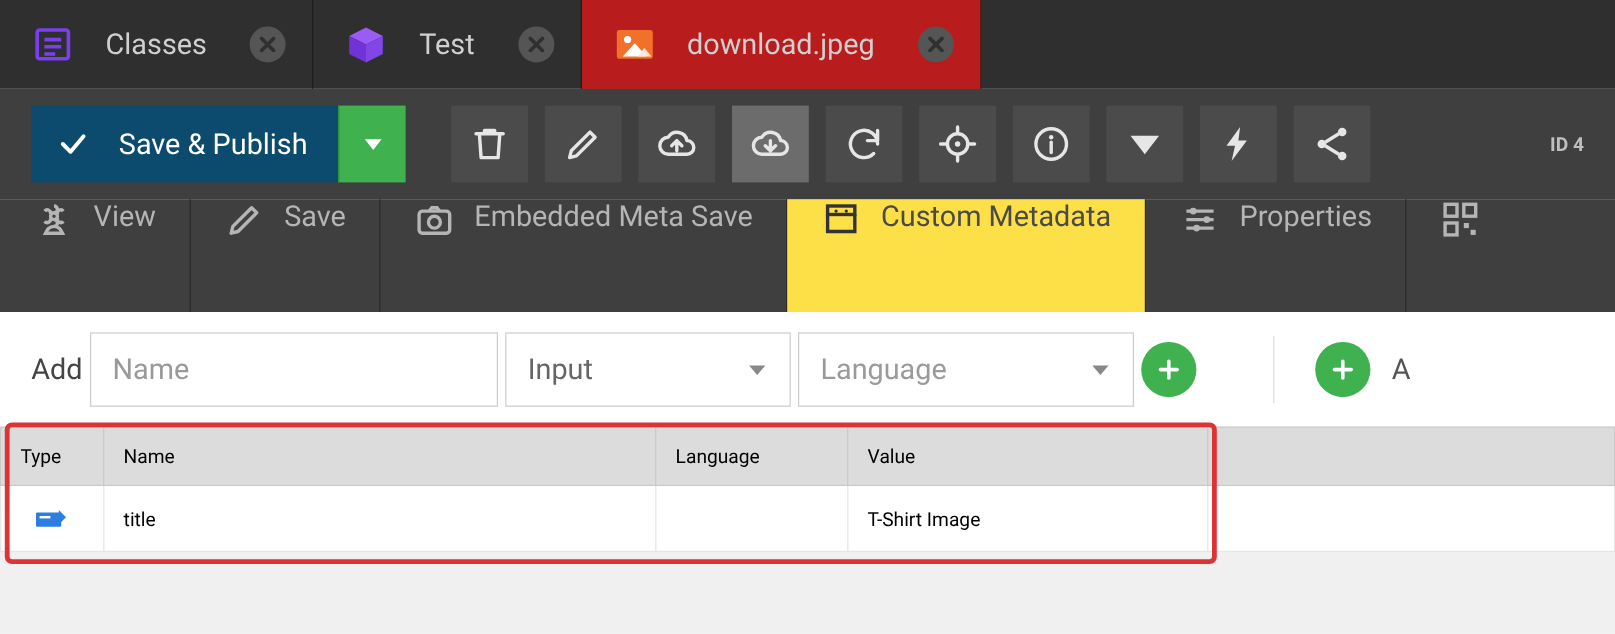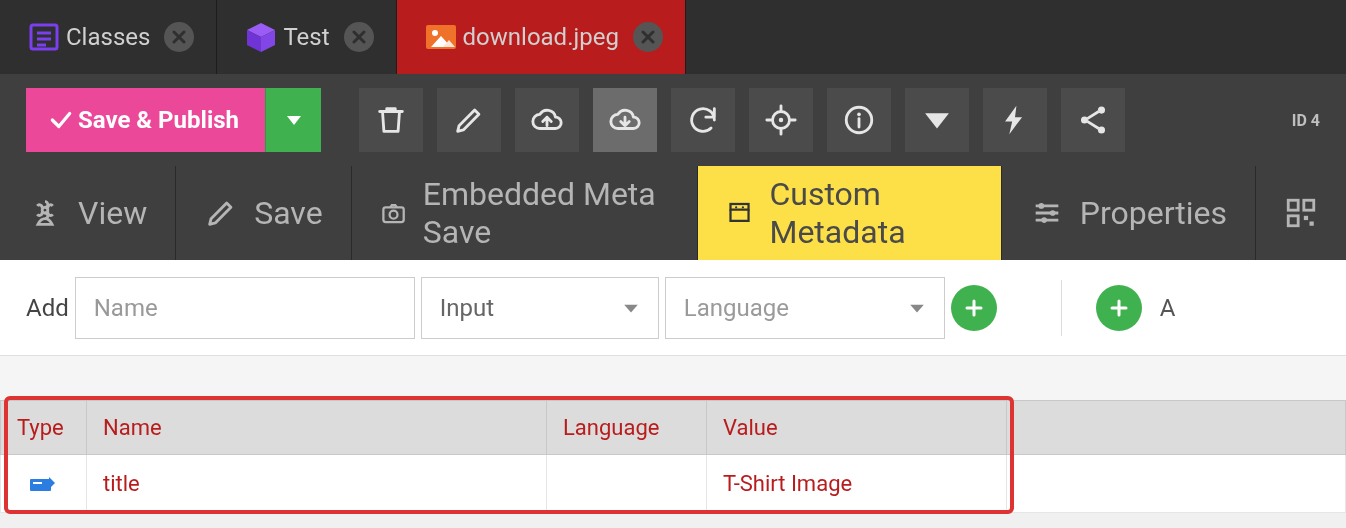--- a/index.html
+++ b/index.html
@@ -15,21 +15,21 @@
   
   .tabbar {
     display: flex;
     background: #2f2f2f;
     height: 74px;
     align-items: stretch;
   }
   .tabbar .tab {
     display: flex;
     align-items: center;
-    gap: 4px;
+    gap: 26px;
     padding: 0 22px 0 26px;
     cursor: pointer;
     color: #d0d0d0;
     font-size: 24px;
     border-right: 1px solid #1d1d1d;
   }
   .tabbar .tab.active { background: #b91c1c; }
   .tabbar .tab .lbl { white-space: nowrap; }
   .tab-close {
     width: 30px; height: 30px; border-radius: 50%;
@@ -50,28 +50,27 @@
     height: 92px;
     padding: 0 26px;
     gap: 14px;
   }
   .save-btn {
     display: flex;
     align-items: stretch;
     height: 64px;
   }
   .save-btn-main {
-    background: #ec4899;
+    background: #0c4a6e;
     color: #fff;
     display: flex;
     align-items: center;
-    gap: 4px;
+    gap: 25px;
     padding: 0 26px 0 22px;
     font-size: 24px;
-    font-weight: bold;
   }
   .save-btn-caret {
     background: #3fb24f;
     border-left: 1px solid #2f9a3e;
     width: 56px;
     display: flex;
     align-items: center;
     justify-content: center;
     color: #fff;
   }
@@ -91,25 +90,25 @@
 
   
   .subtab-strip {
     display: flex;
     background: #3f3f3f;
     height: 94px;
     align-items: stretch;
   }
   .subtab {
     display: flex;
-    align-items: center;
+    align-items: flex-start;
     gap: 16px;
     padding: 0 28px;
     color: #b5b5b5;
-    font-size: 32px;
+    font-size: 24px;
     border-right: 1px solid #2a2a2a;
     cursor: pointer;
   }
   .subtab svg { width: 34px; height: 34px; }
   .subtab.selected {
     background: #fde047;
     color: #4a4a4a;
     font-weight: 400;
   }
   .subtab.selected svg { color: #333; }
@@ -170,23 +169,22 @@
     border-radius: 6px;
     left: 4px;
     top: -4px;
     width: 1010px;
     height: 118px;
     pointer-events: none;
   }
   table.meta {
     border-collapse: collapse;
     width: 100%;
-    font-size: 22px;
-    color: #b91c1c;
-    margin-top: 44px;
+    font-size: 16px;
+    color: #000000;
   }
   table.meta th {
     background: #dcdcdc;
     font-weight: 400;
     text-align: left;
     padding: 14px 16px;
     border: 1px solid #c8c8c8;
   }
   table.meta td {
     background: #fff;

